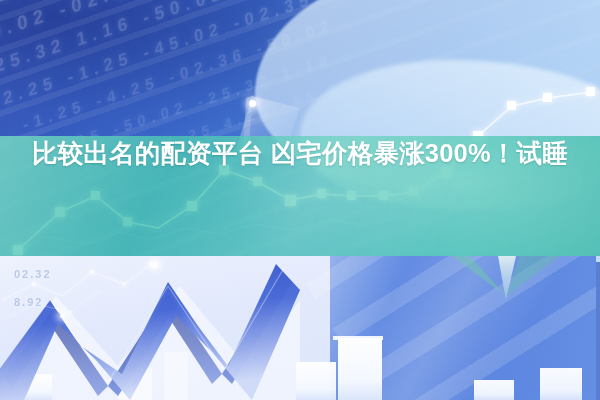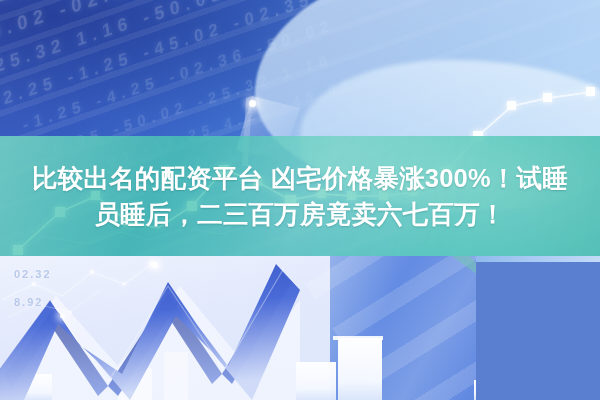--- a/index.html
+++ b/index.html
@@ -120,41 +120,41 @@
       radial-gradient(60% 130% at 78% 40%, rgba(255,255,255,0.22), rgba(255,255,255,0) 70%);
   }
 
   .headline {
     position: absolute;
     left: 0; top: 136px;
     width: 600px; height: 120px;
     display: flex;
     flex-direction: column;
     align-items: center;
-    justify-content: center;
+    justify-content: flex-start;
     gap: 2px;
     padding: 0 2px;
     box-sizing: border-box;
     text-align: center;
   }
   .headline-line {
     color: #ffffff;
     font-size: 25.5px;
     font-weight: 700;
     line-height: 1.34;
     letter-spacing: .2px;
     white-space: nowrap;
     text-shadow: 0 1px 2px rgba(20,90,90,0.28);
   }
 
   
   .lower-scene {
     position: absolute;
     left: 0; top: 256px;
-    width: 476px; height: 144px;
+    width: 596px; height: 144px;
     overflow: hidden;
     background: linear-gradient(96deg, #e3e9fb 0%, #dfe6fa 26%, #cfd9f6 40%, #7e9fe6 52%, #5b86e0 70%, #5e8ae2 88%, #6d97e6 100%);
   }
   .lower-left-wash {
     position: absolute;
     left: 0; top: 0; width: 330px; height: 144px;
     background: linear-gradient(170deg, #eef2fe 0%, #e2e9fc 45%, #dde6fb 100%);
   }
   .lower-right-wash {
     position: absolute;
@@ -267,21 +267,20 @@
 
     <div class="glow-dot" style="left:249px; top:100px; width:7px; height:7px;"></div>
   </div>
 
   <div class="teal-band">
     <div class="teal-sheen"></div>
   </div>
 
   <div class="headline">
     <div class="headline-line">比较出名的配资平台 凶宅价格暴涨300%！试睡</div>
-    <div class="headline-line">员睡后，二三百万房竟卖六七百万！</div>
   </div>
 
   <div class="lower-scene">
     <div class="lower-right-wash"></div>
     <div class="lower-left-wash"></div>
     <div class="lower-diag"></div>
 
     <div class="faint-num" style="left:14px; top:12px;">02.32</div>
     <div class="faint-num" style="left:14px; top:40px;">8.92</div>
 

